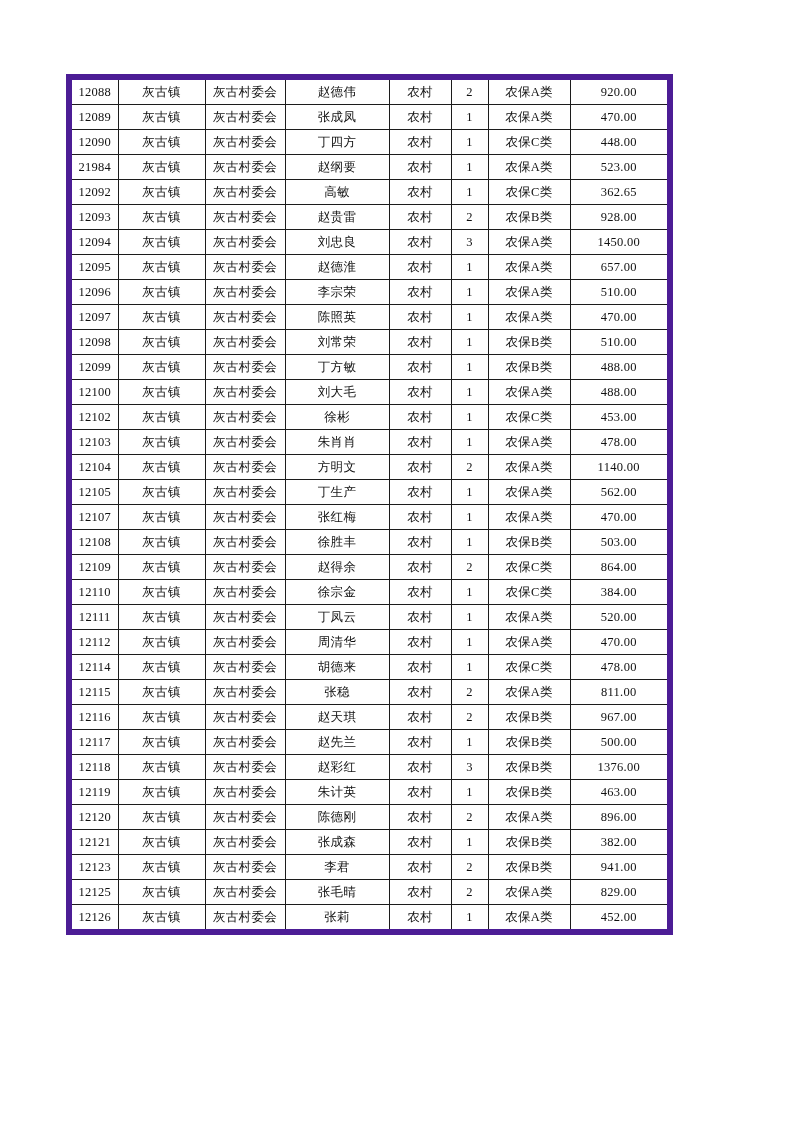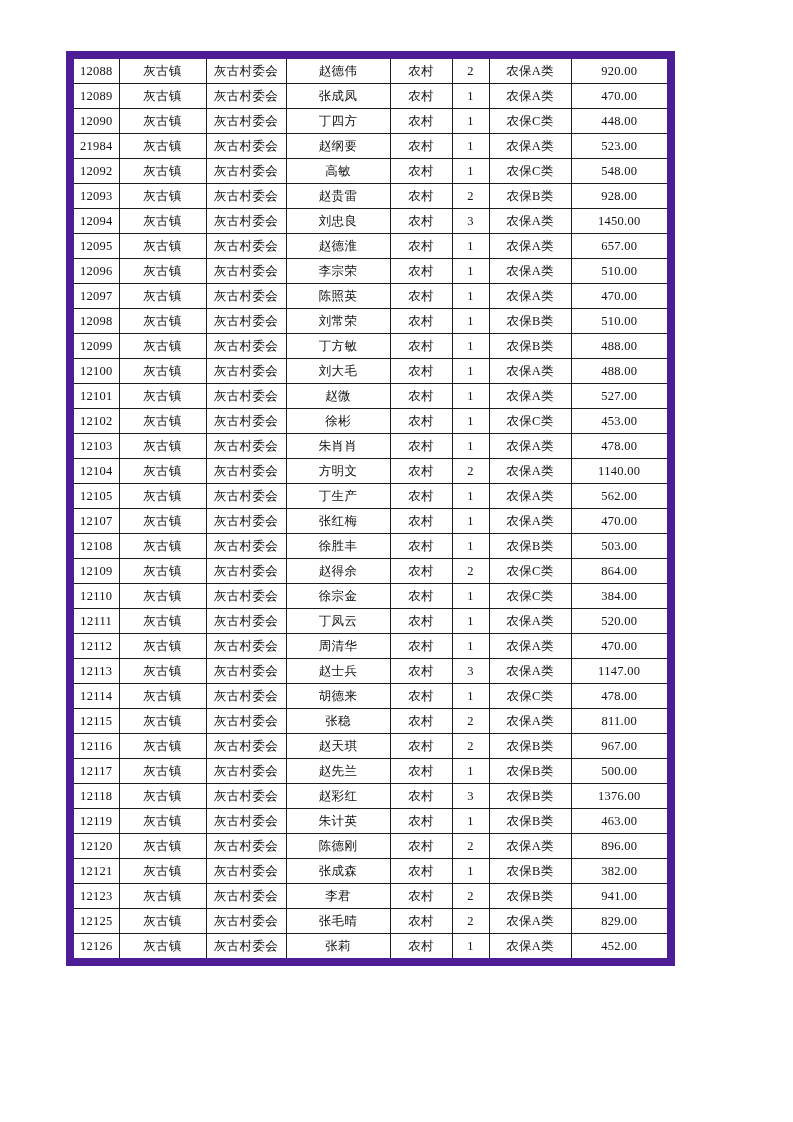--- a/index.html
+++ b/index.html
@@ -11,25 +11,25 @@
     position: relative;
     width: 793px;
     height: 1122px;
     background: #ffffff;
     overflow: hidden;
     font-family: "Liberation Serif", "DejaVu Serif", serif;
   }
   table.records {
     position: absolute;
     left: 66px;
-    top: 51px;
+    top: 74px;
     width: 601px;
     border-collapse: collapse;
     table-layout: fixed;
-    border: 8px solid #4c1d95;
+    border: 6px solid #4c1d95;
   }
   table.records td {
     border: 1px solid #1c1c1c;
     height: 24px;               
     padding: 0 2px;
     text-align: center;
     vertical-align: middle;
     font-size: 12.5px;
     color: #111111;
     white-space: nowrap;
@@ -102,21 +102,21 @@
           <td>523.00</td>
         </tr>
         <tr>
           <td>12092</td>
           <td>灰古镇</td>
           <td>灰古村委会</td>
           <td>高敏</td>
           <td>农村</td>
           <td>1</td>
           <td>农保C类</td>
-          <td>548.00</td>
+          <td>362.65</td>
         </tr>
         <tr>
           <td>12093</td>
           <td>灰古镇</td>
           <td>灰古村委会</td>
           <td>赵贵雷</td>
           <td>农村</td>
           <td>2</td>
           <td>农保B类</td>
           <td>928.00</td>
@@ -185,30 +185,20 @@
           <td>12100</td>
           <td>灰古镇</td>
           <td>灰古村委会</td>
           <td>刘大毛</td>
           <td>农村</td>
           <td>1</td>
           <td>农保A类</td>
           <td>488.00</td>
         </tr>
         <tr>
-          <td>12101</td>
-          <td>灰古镇</td>
-          <td>灰古村委会</td>
-          <td>赵微</td>
-          <td>农村</td>
-          <td>1</td>
-          <td>农保A类</td>
-          <td>527.00</td>
-        </tr>
-        <tr>
           <td>12102</td>
           <td>灰古镇</td>
           <td>灰古村委会</td>
           <td>徐彬</td>
           <td>农村</td>
           <td>1</td>
           <td>农保C类</td>
           <td>453.00</td>
         </tr>
         <tr>
@@ -293,30 +283,20 @@
         </tr>
         <tr>
           <td>12112</td>
           <td>灰古镇</td>
           <td>灰古村委会</td>
           <td>周清华</td>
           <td>农村</td>
           <td>1</td>
           <td>农保A类</td>
           <td>470.00</td>
-        </tr>
-        <tr>
-          <td>12113</td>
-          <td>灰古镇</td>
-          <td>灰古村委会</td>
-          <td>赵士兵</td>
-          <td>农村</td>
-          <td>3</td>
-          <td>农保A类</td>
-          <td>1147.00</td>
         </tr>
         <tr>
           <td>12114</td>
           <td>灰古镇</td>
           <td>灰古村委会</td>
           <td>胡德来</td>
           <td>农村</td>
           <td>1</td>
           <td>农保C类</td>
           <td>478.00</td>

